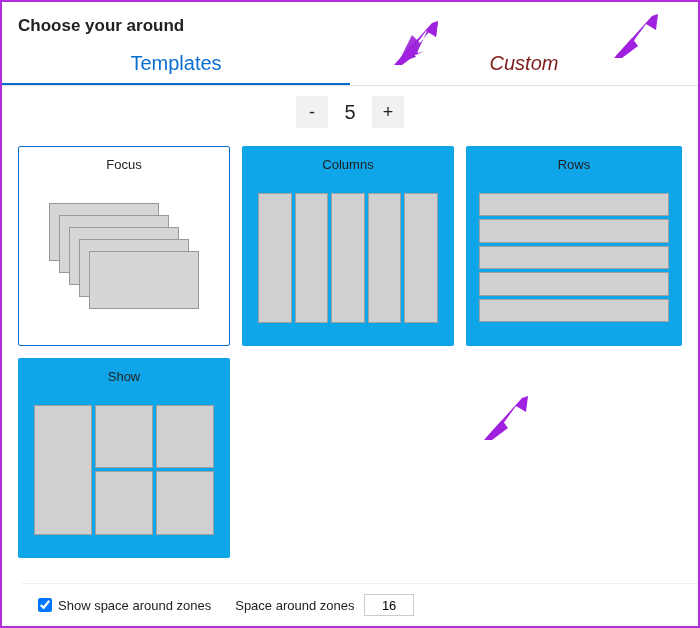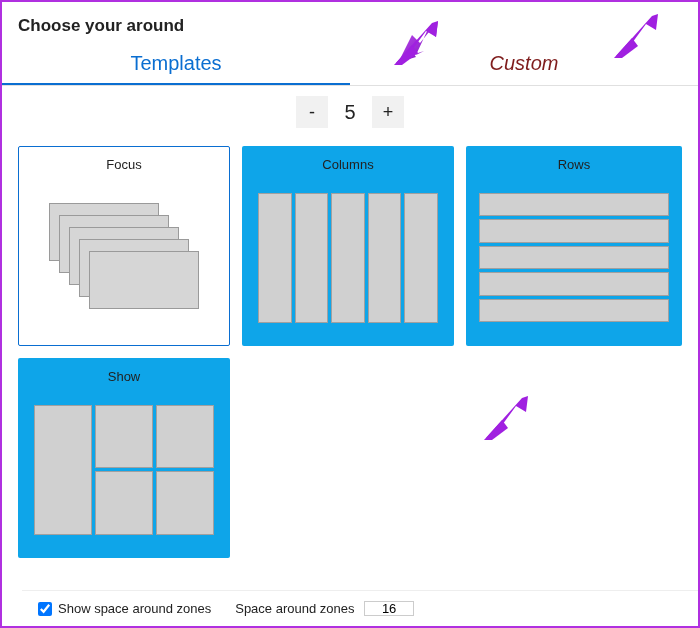--- a/index.html
+++ b/index.html
@@ -121,21 +121,21 @@
     align-items: center;
     gap: 24px;
     padding: 10px 16px;
     border-top: 1px solid #eee;
     background: #fff;
     margin-left: 20px;
   }
   .chk { display:flex; align-items:center; gap:6px; }
   .chk input { width:14px; height:14px; }
   .space-input {
-    width: 50px; height: 15px;
+    width: 50px; height: 22px;
     border: 1px solid #ccc;
     text-align: center;
     font-size: 13px;
     margin-left: 6px;
   }
   
   .arrow {
     position: absolute;
     width: 50px; height: 50px;
     pointer-events: none;

